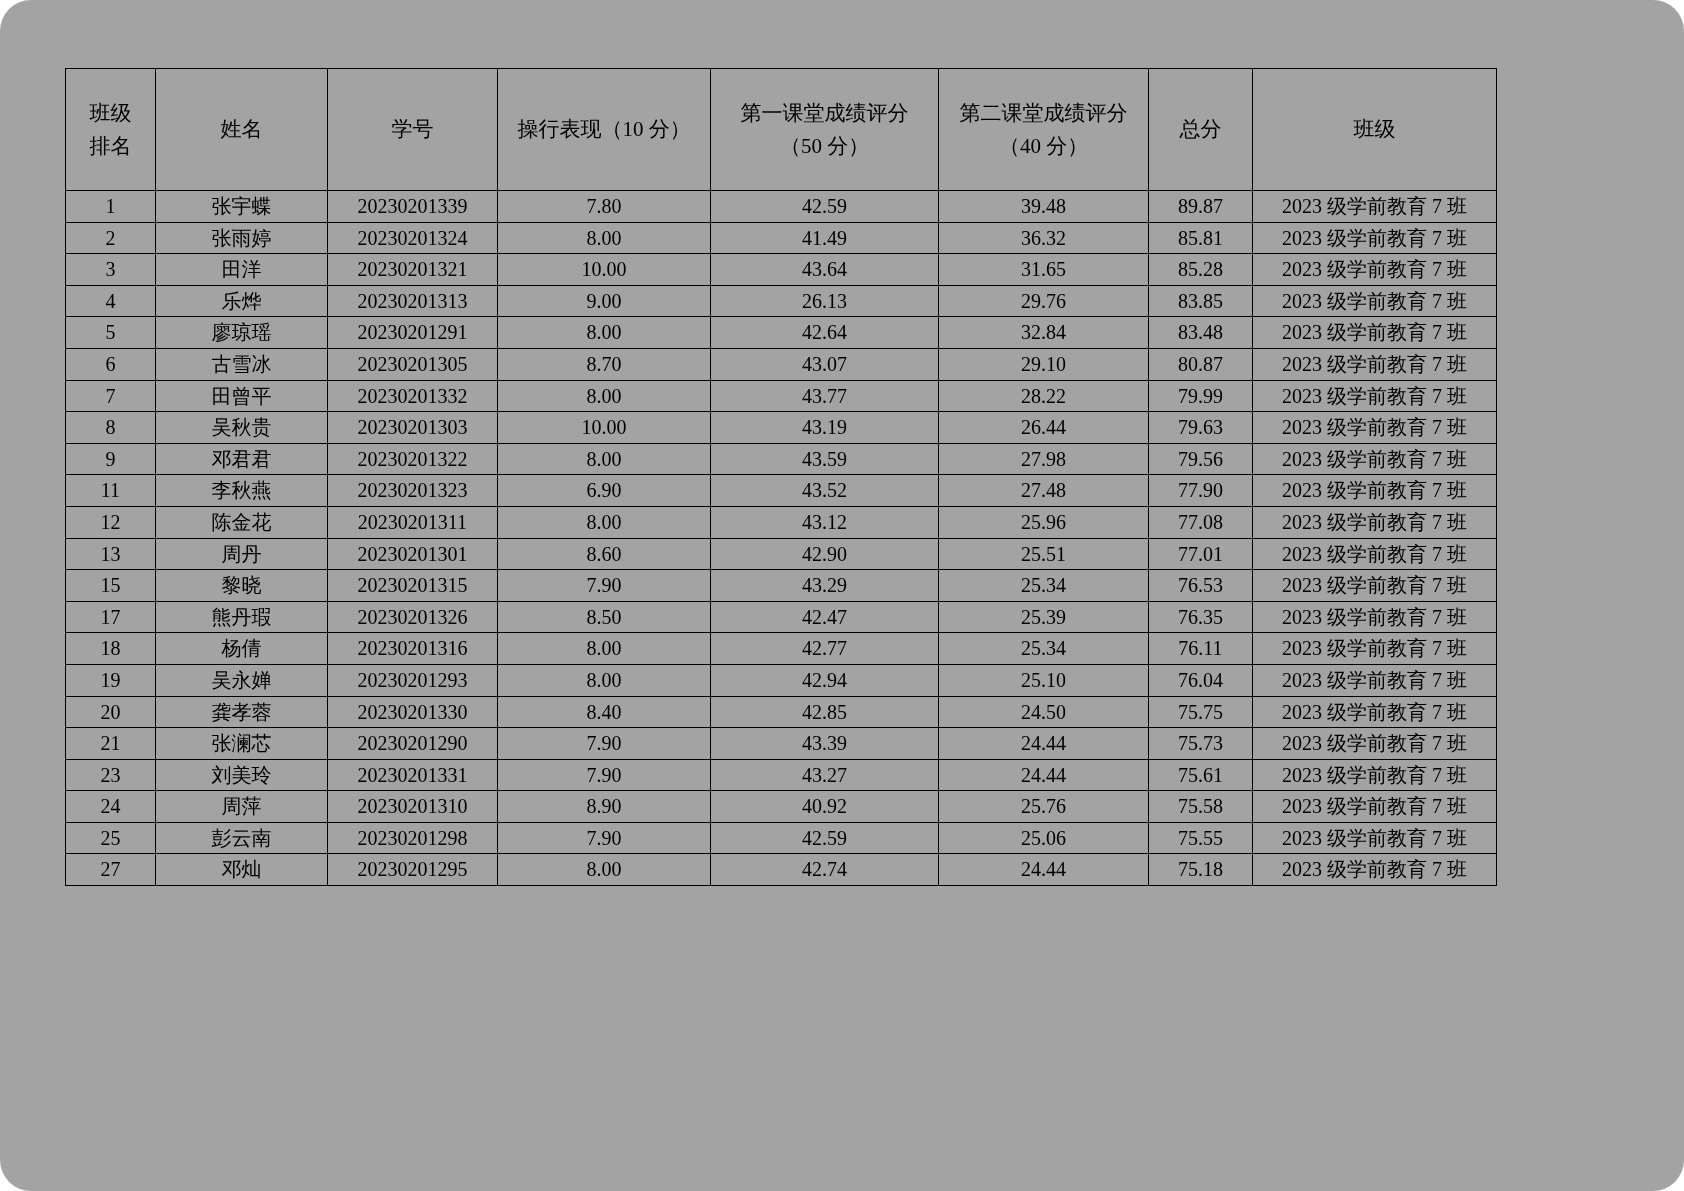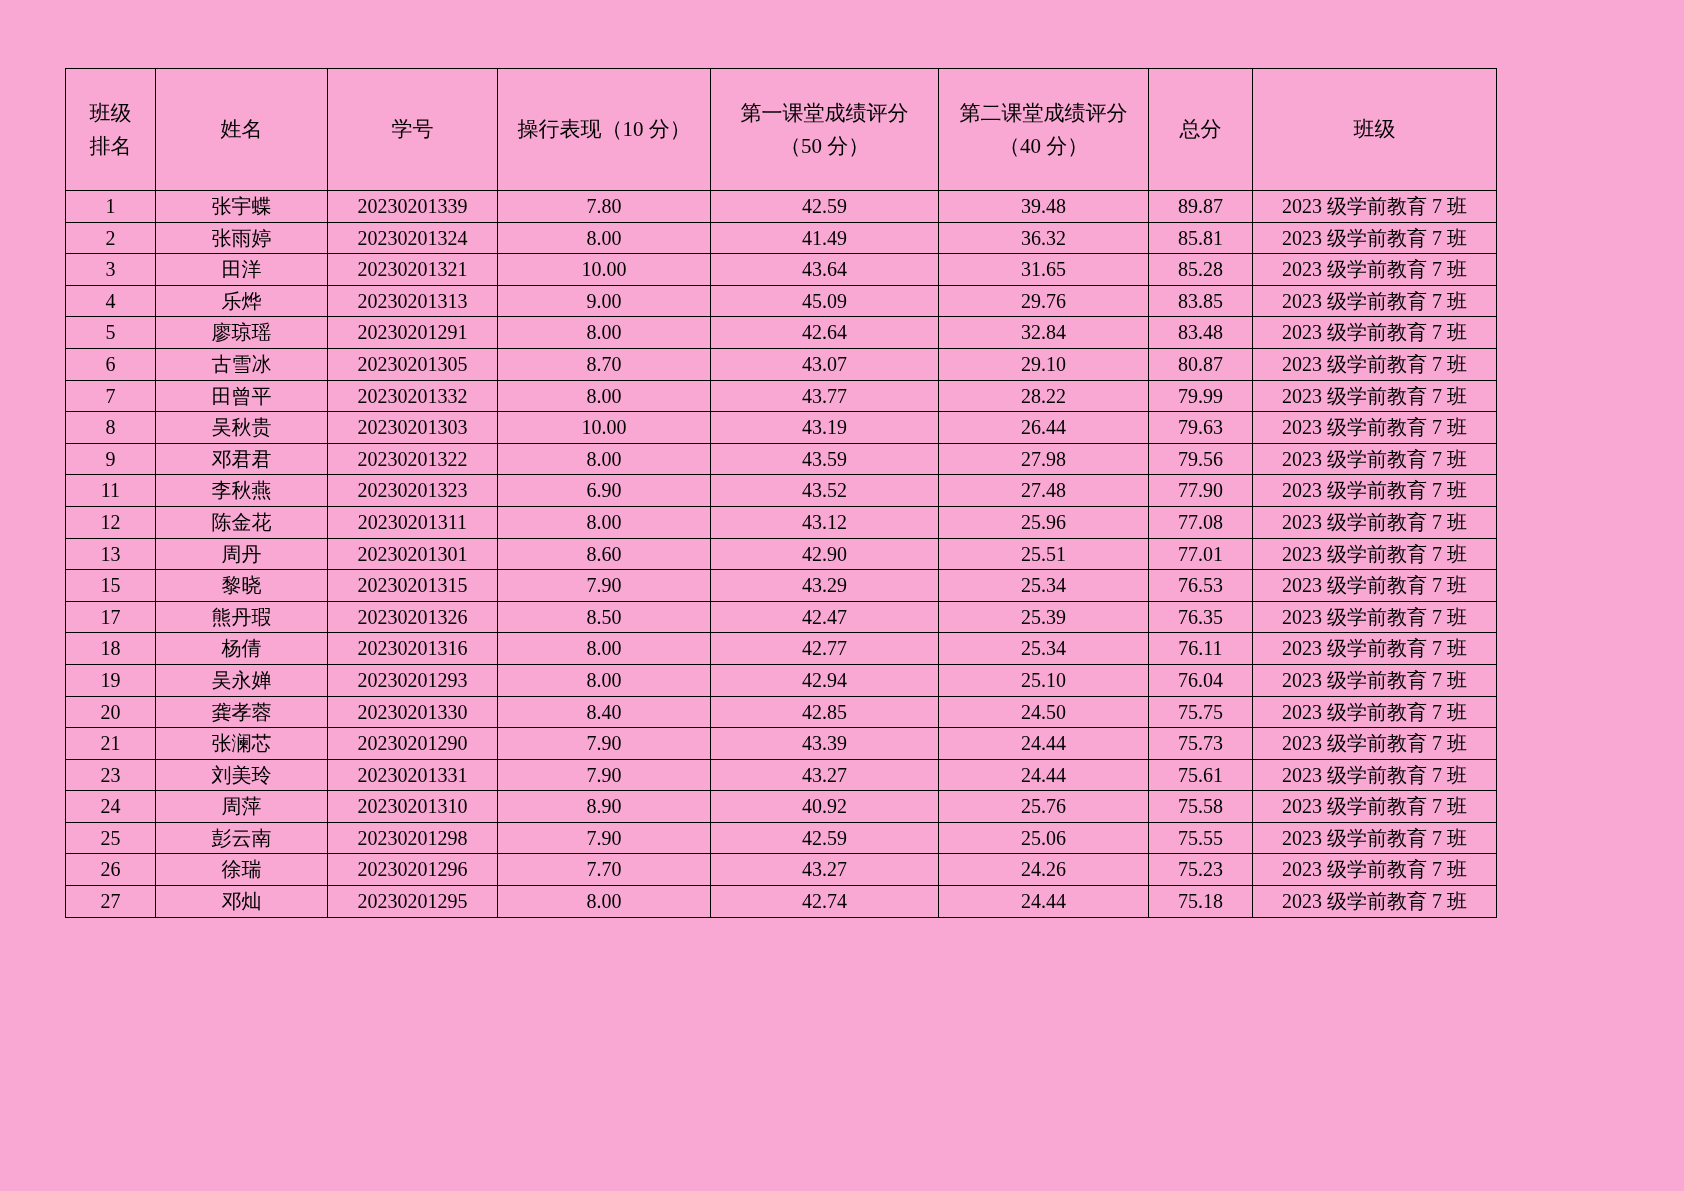--- a/index.html
+++ b/index.html
@@ -5,22 +5,23 @@
   html, body {
     margin: 0;
     padding: 0;
     background: #ffffff;
     font-family: "Liberation Serif", "DejaVu Serif", serif;
   }
   .page {
     position: relative;
     width: 1684px;
     height: 1191px;
-    background: #f9a8d4;
+    background: #a3a3a3;
     overflow: hidden;
+    border-radius: 31px;
   }
   table.grade-table {
     position: absolute;
     left: 65px;
     top: 68px;
     border-collapse: collapse;
     table-layout: fixed;
     width: 1431px;
     color: #000000;
   }
@@ -109,21 +110,21 @@
           <td>43.64</td>
           <td>31.65</td>
           <td>85.28</td>
           <td>2023 级学前教育 7 班</td>
         </tr>
         <tr>
           <td>4</td>
           <td>乐烨</td>
           <td>20230201313</td>
           <td>9.00</td>
-          <td>45.09</td>
+          <td>26.13</td>
           <td>29.76</td>
           <td>83.85</td>
           <td>2023 级学前教育 7 班</td>
         </tr>
         <tr>
           <td>5</td>
           <td>廖琼瑶</td>
           <td>20230201291</td>
           <td>8.00</td>
           <td>42.64</td>
@@ -285,30 +286,20 @@
           <td>25</td>
           <td>彭云南</td>
           <td>20230201298</td>
           <td>7.90</td>
           <td>42.59</td>
           <td>25.06</td>
           <td>75.55</td>
           <td>2023 级学前教育 7 班</td>
         </tr>
         <tr>
-          <td>26</td>
-          <td>徐瑞</td>
-          <td>20230201296</td>
-          <td>7.70</td>
-          <td>43.27</td>
-          <td>24.26</td>
-          <td>75.23</td>
-          <td>2023 级学前教育 7 班</td>
-        </tr>
-        <tr>
           <td>27</td>
           <td>邓灿</td>
           <td>20230201295</td>
           <td>8.00</td>
           <td>42.74</td>
           <td>24.44</td>
           <td>75.18</td>
           <td>2023 级学前教育 7 班</td>
         </tr>
       </tbody>

